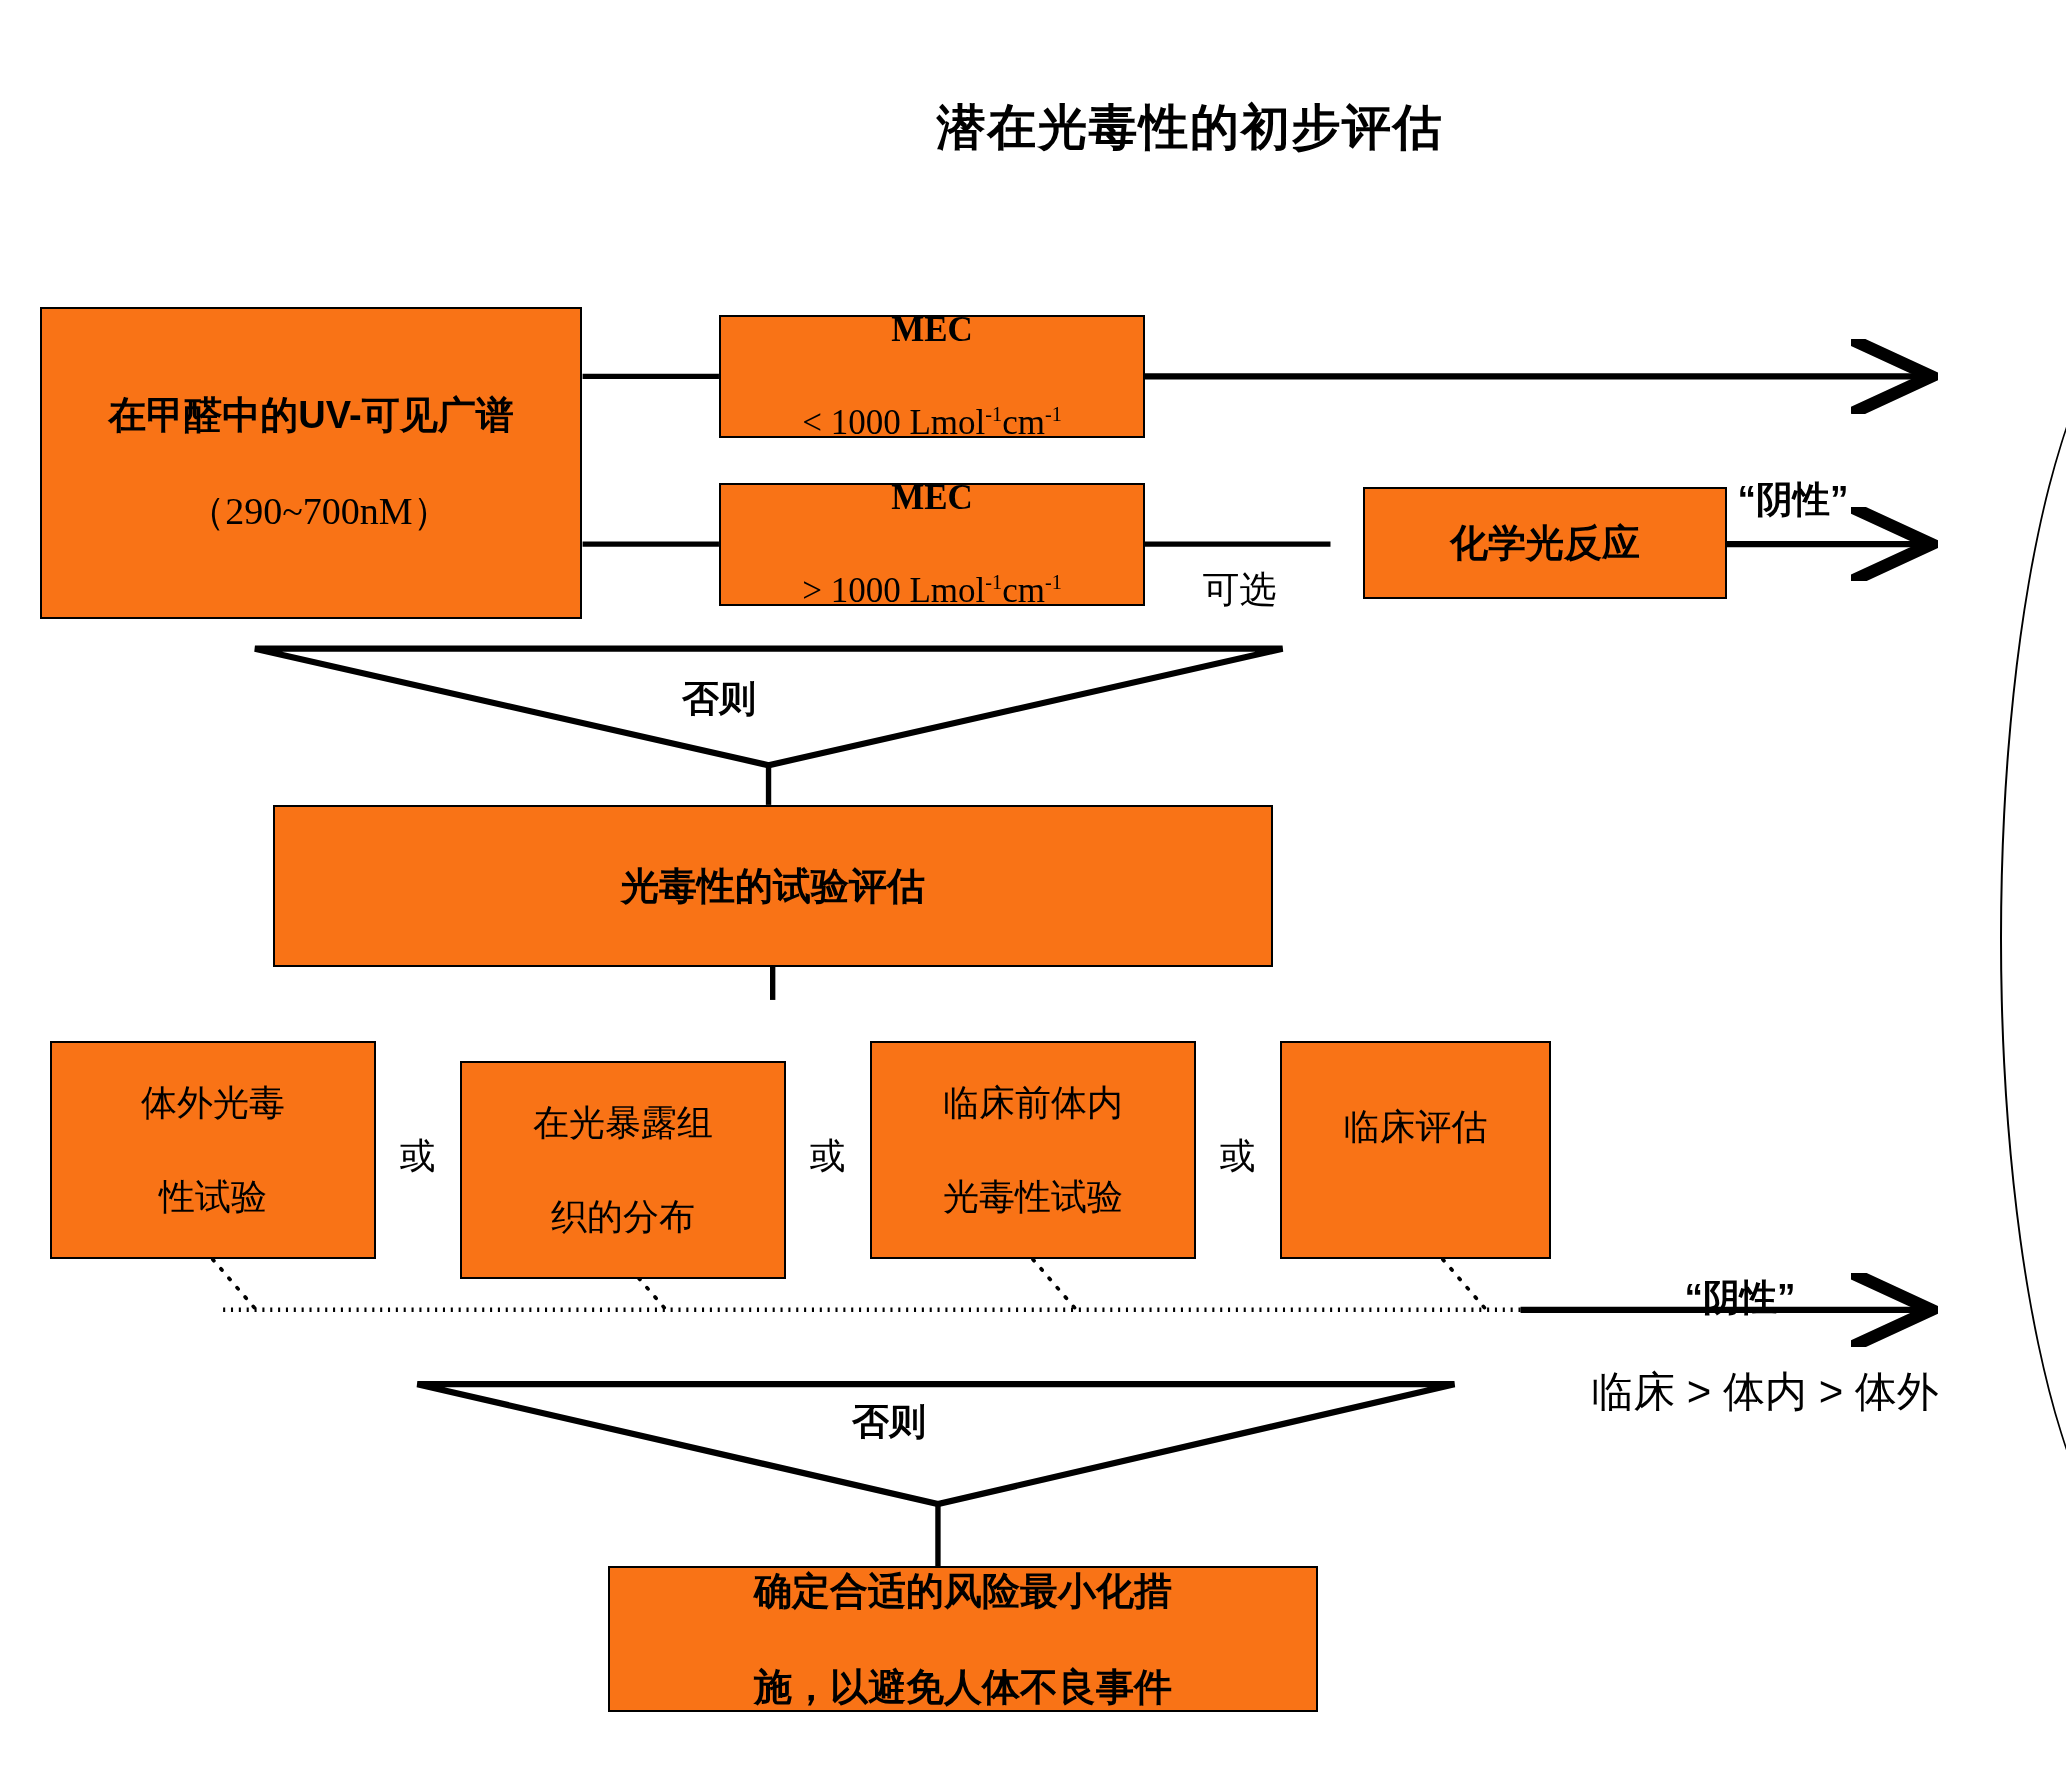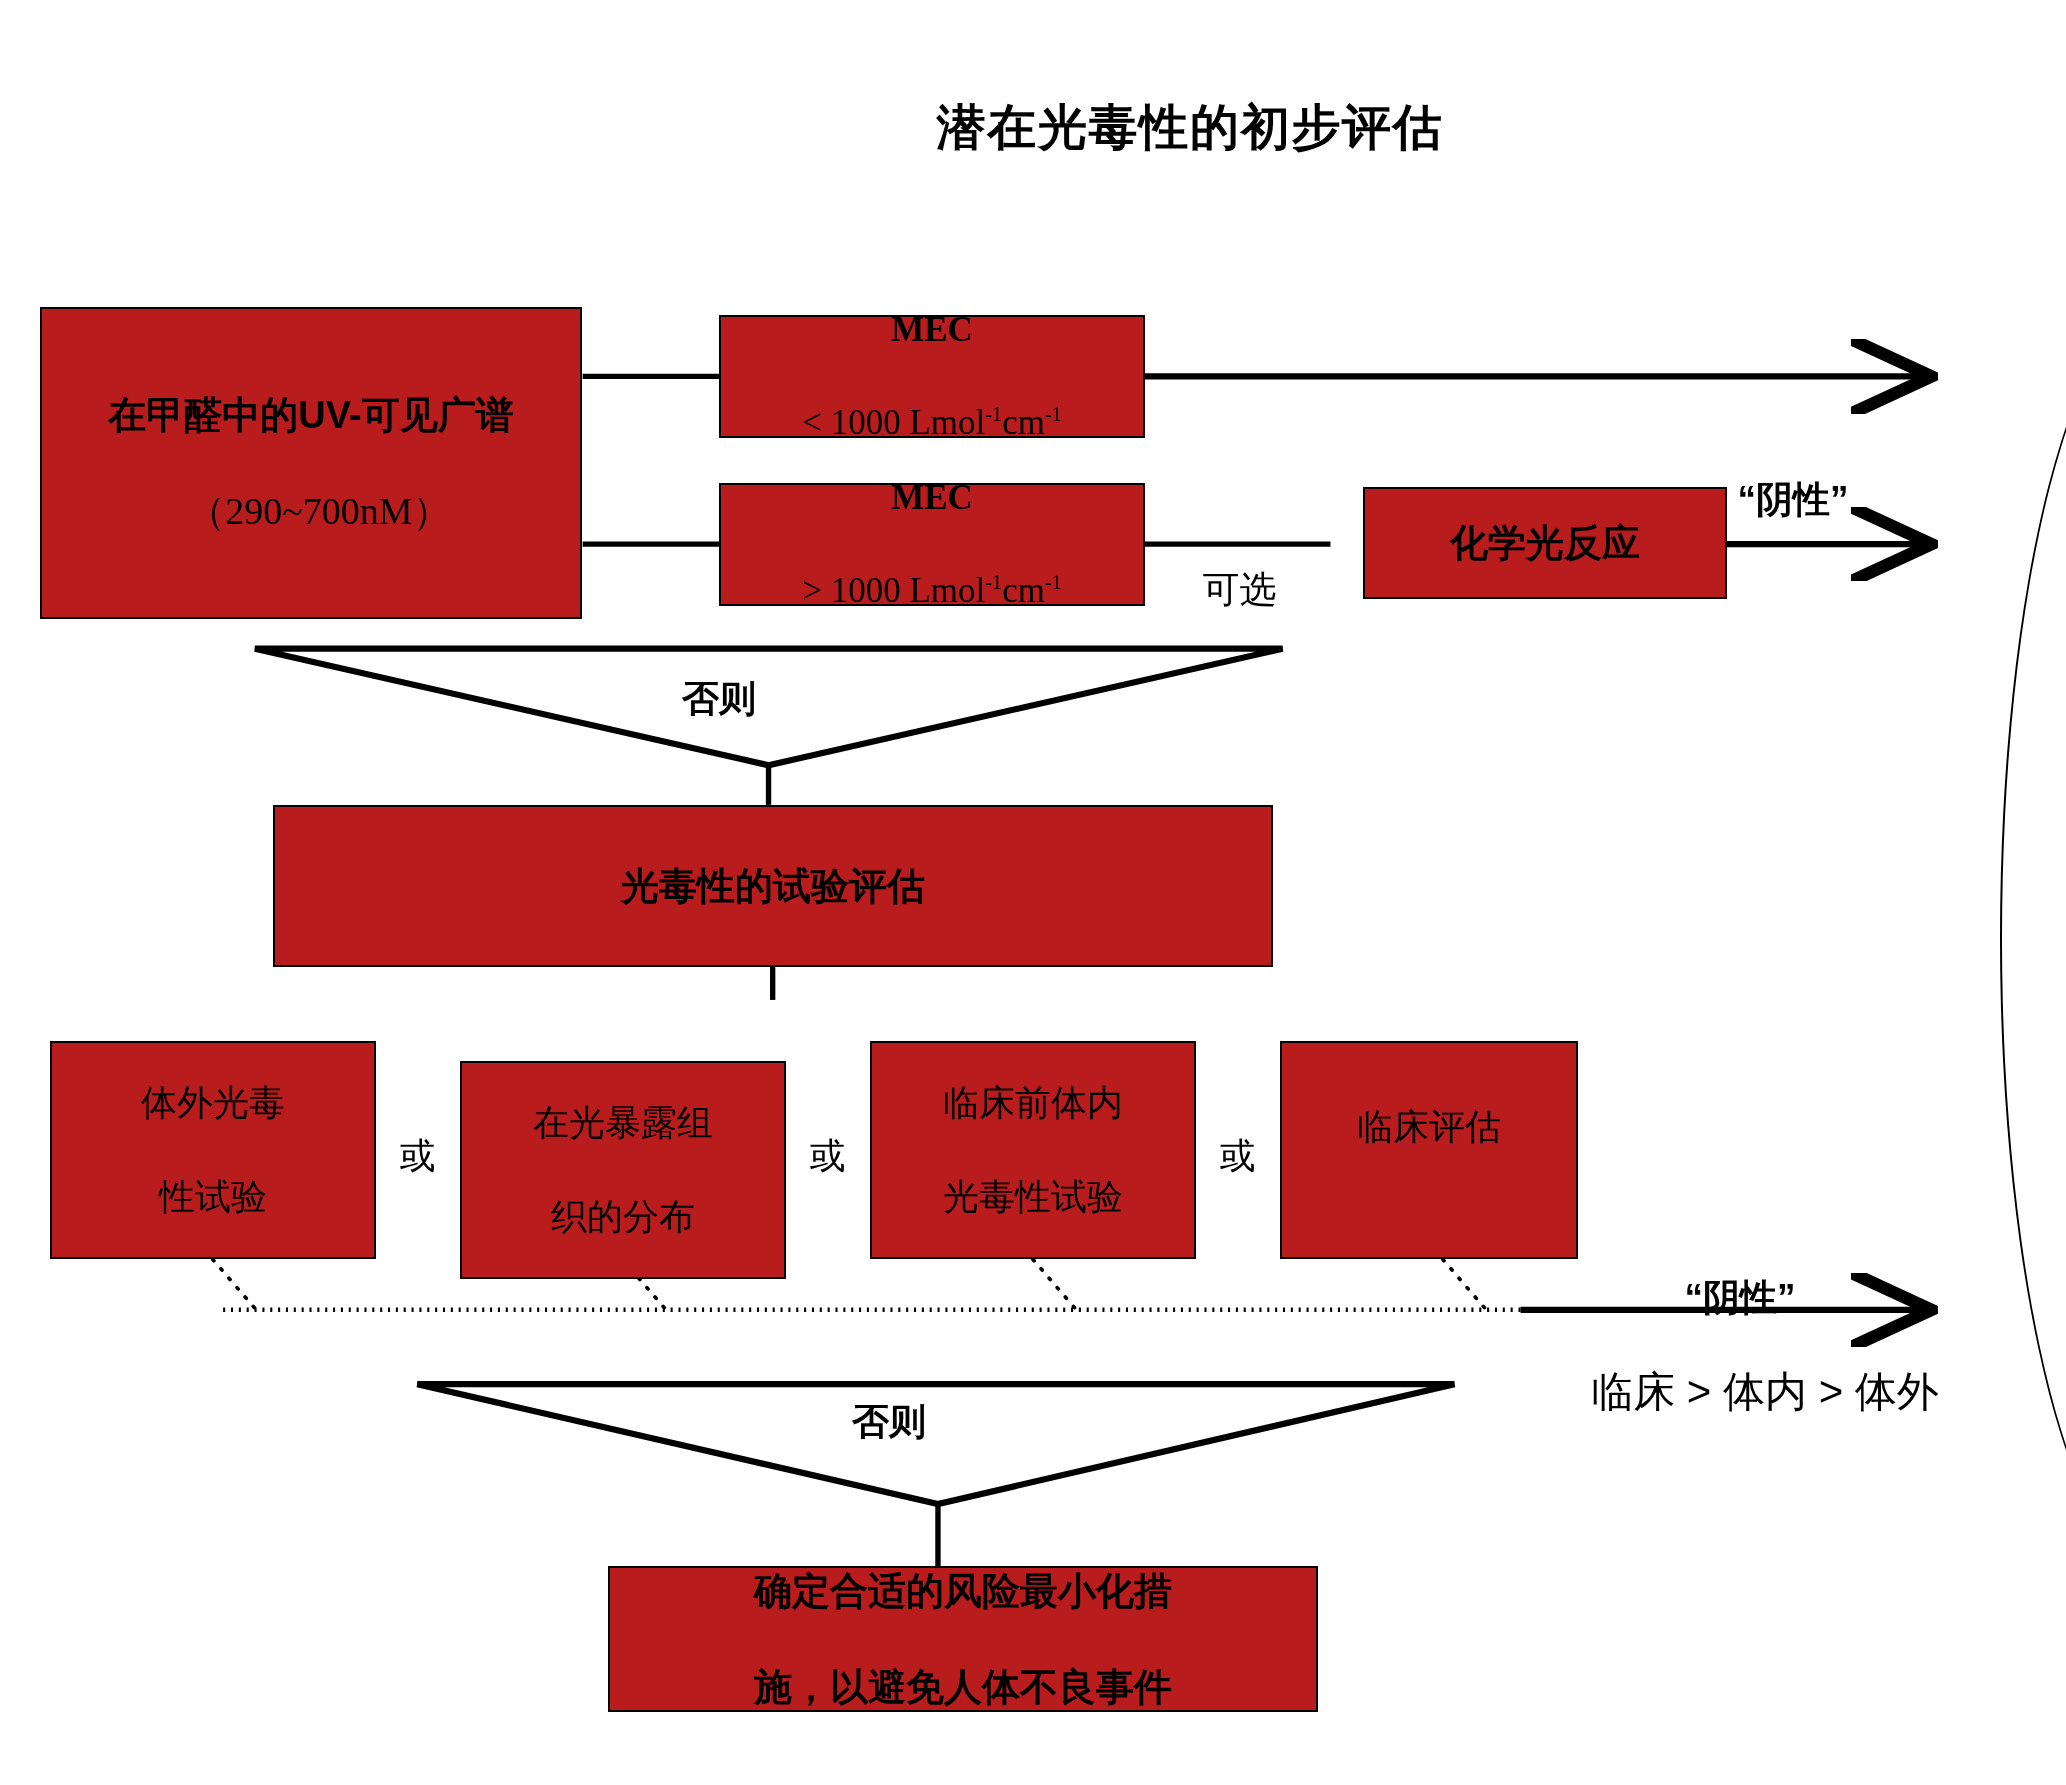--- a/index.html
+++ b/index.html
@@ -32,21 +32,21 @@
     text-align: center;
     font-size: 49px;
     font-weight: bold;
     letter-spacing: 1.7px;
   }
 
   .node {
     position: absolute;
     box-sizing: border-box;
     border: 2.9px solid #000;
-    background: #b91c1c;
+    background: #f97316;
     display: flex;
     flex-direction: column;
     align-items: center;
     justify-content: center;
     text-align: center;
     line-height: 1.32;
     gap: 46px;
   }
 
   
@@ -64,21 +64,21 @@
 
   #box-assess   { left: 273px;  top: 805px; width: 1000px; height: 162px; }
   #box-assess .l1 { font-weight: bold; font-size: 38px; }
   #box-assess .l2 { font-size: 36px; }
   #box-assess .l2 .en { font-family: "Liberation Serif", serif; }
 
   .opt-box      { font-size: 36px; }
   #box-opt-1    { left: 50px;  top: 1041px; width: 326px;  height: 218px; }
   #box-opt-2    { left: 460px; top: 1041px; width: 326px;  height: 218px; margin-top: 20px; }
   #box-opt-3    { left: 870px; top: 1041px; width: 326px;  height: 218px; }
-  #box-opt-4    { left: 1280px; top: 1041px; width: 298px;  height: 218px; }
+  #box-opt-4    { left: 1280px; top: 1041px; width: 271px;  height: 218px; }
 
   #box-risk     { left: 608px; top: 1566px; width: 710px; height: 146px; font-size: 38px; font-weight: bold; }
 
   
   .label {
     position: absolute;
     text-align: center;
     white-space: nowrap;
   }
   #lbl-optional     { left: 1161px; top: 565px; width: 157px; font-size: 37px; }

